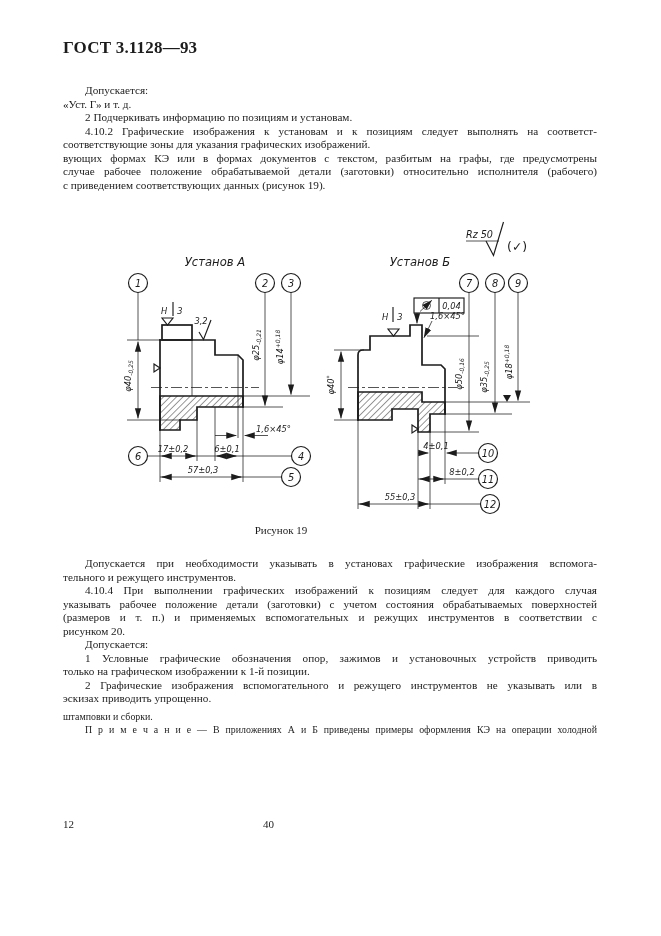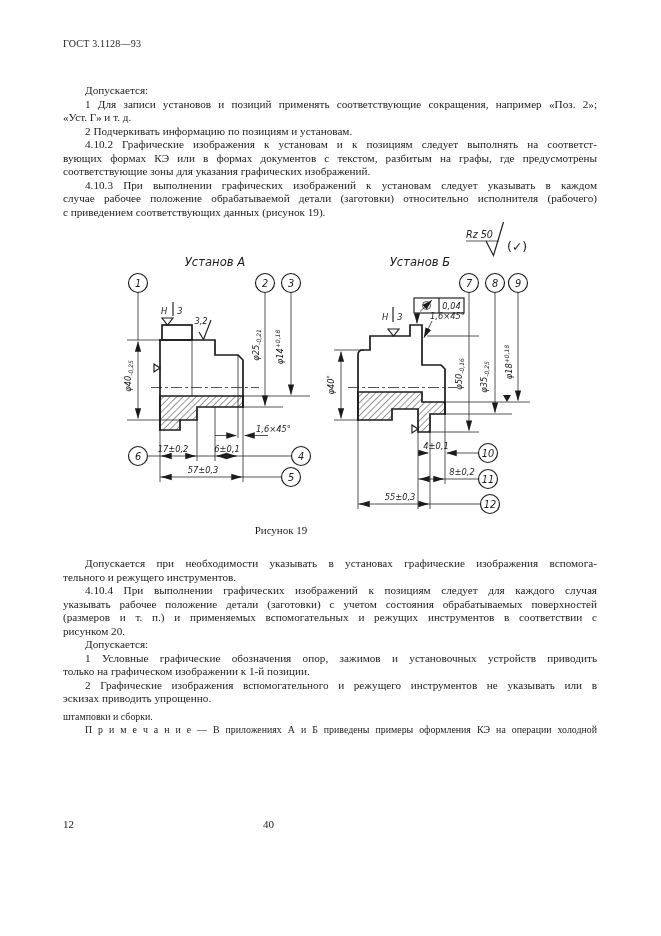--- a/index.html
+++ b/index.html
@@ -4,21 +4,21 @@
 <style>
   html,body{margin:0;padding:0;}
   body{
     width:661px;height:936px;position:relative;
     background:#ffffff;color:#1c1c1c;
     font-family:"Liberation Serif", serif;
     overflow:hidden;
   }
   .hdr{
     position:absolute;left:63px;top:38px;width:534px;
-    font-weight:normal;font-size:10px;letter-spacing:.2px;
+    font-weight:bold;font-size:17px;letter-spacing:.2px;
   }
   .tblock{position:absolute;left:63px;width:534px;font-size:11.2px;line-height:13.55px;}
   #block1{top:84px;}
   #block2{top:557px;}
   #noteblock{top:710px;font-size:9.9px;line-height:13px;}
   .ln{white-space:normal;}
   .j{text-align:justify;text-align-last:justify;}
   .ind{text-indent:22px;}
   .caption{position:absolute;left:0;top:524px;width:562px;text-align:center;font-size:11px;}
   .pnum{position:absolute;top:818px;font-size:11px;}
@@ -40,27 +40,25 @@
   .rz{font:italic 9.6px "DejaVu Sans", sans-serif;}
   .chk{font:normal 12.5px "DejaVu Sans", sans-serif;}
 </style>
 </head>
 <body>
 
 <div class="hdr">ГОСТ 3.1128—93</div>
 
 <div id="block1" class="tblock">
   <div class="ln ind">Допускается:</div>
-  <div class="ln j ind">1  Для записи установов и позиций применять соответствующие сокращения, например «Поз. 2»;</div>
   <div class="ln">«Уст. Г» и т. д.</div>
   <div class="ln ind">2  Подчеркивать информацию по позициям и установам.</div>
   <div class="ln j ind">4.10.2  Графические изображения к установам и к позициям следует выполнять на соответст-</div>
+  <div class="ln">соответствующие зоны для указания графических изображений.</div>
   <div class="ln j">вующих формах КЭ или в формах документов с текстом, разбитым на графы, где предусмотрены</div>
-  <div class="ln">соответствующие зоны для указания графических изображений.</div>
-  <div class="ln j ind">4.10.3  При выполнении графических изображений к установам следует указывать в каждом</div>
   <div class="ln j">случае рабочее положение обрабатываемой детали (заготовки) относительно исполнителя (рабочего)</div>
   <div class="ln">с приведением соответствующих данных (рисунок 19).</div>
 </div>
 
 <svg id="fig" width="560" height="330" viewBox="0 0 560 330">
   <defs>
     <pattern id="hatch" patternUnits="userSpaceOnUse" width="4.6" height="4.6" patternTransform="rotate(45)">
       <line x1="0" y1="0" x2="0" y2="4.6" stroke="#1c1c1c" stroke-width="0.9"></line>
     </pattern>
     <marker id="arw" viewBox="0 0 10 8" refX="9.6" refY="4" markerWidth="10.5" markerHeight="8.4" orient="auto-start-reverse" markerUnits="userSpaceOnUse">

